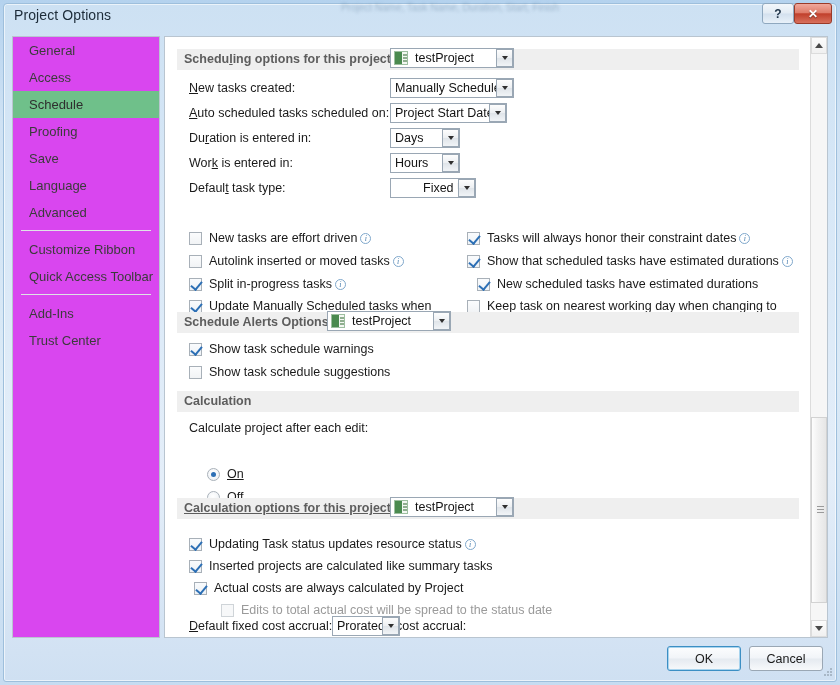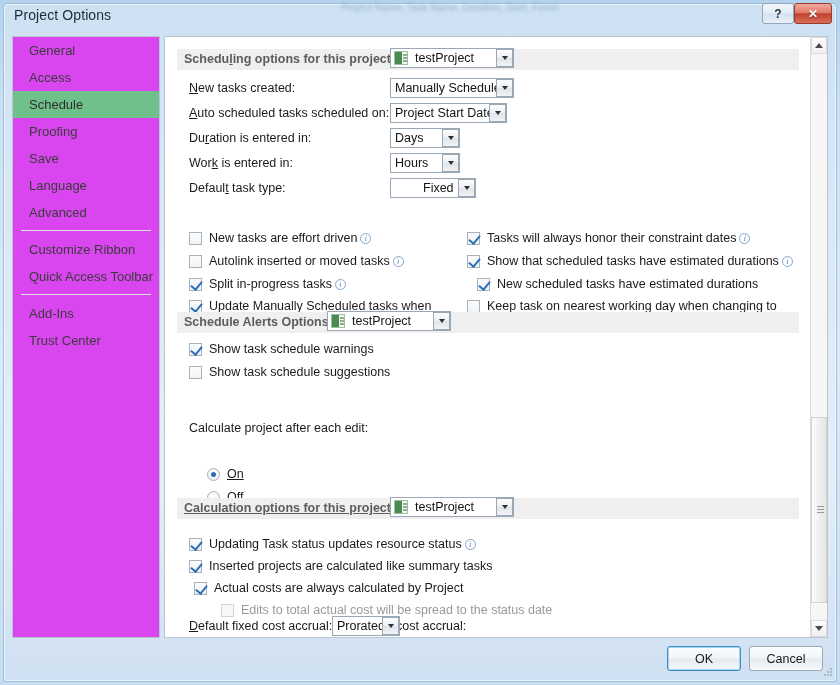--- a/index.html
+++ b/index.html
@@ -479,20 +479,23 @@
           <div class="cbrow" style="left: 24px; top: 305px;">
             <span class="cbox checked"></span>
             <span class="cbtext">Show task schedule warnings</span>
           </div>
           <div class="cbrow" style="left: 24px; top: 328px;">
             <span class="cbox"></span>
             <span class="cbtext">Show task schedule suggestions</span>
           </div>
         </div>
 
+      <div class="sect-head" style="top:354px;">
+        <span>Calculation</span>
+      </div>
       <div class="lbl" style="left:24px; top:384px;">Calculate project after each edit:</div>
       <div id="calc-radios">
           <div class="rbrow" style="left: 42px; top: 406px;">
             <span class="radio on"></span>
             <span class="rbtext u">On</span>
           </div>
           <div class="rbrow" style="left: 42px; top: 429px;">
             <span class="radio"></span>
             <span class="rbtext u">Off</span>
           </div>

